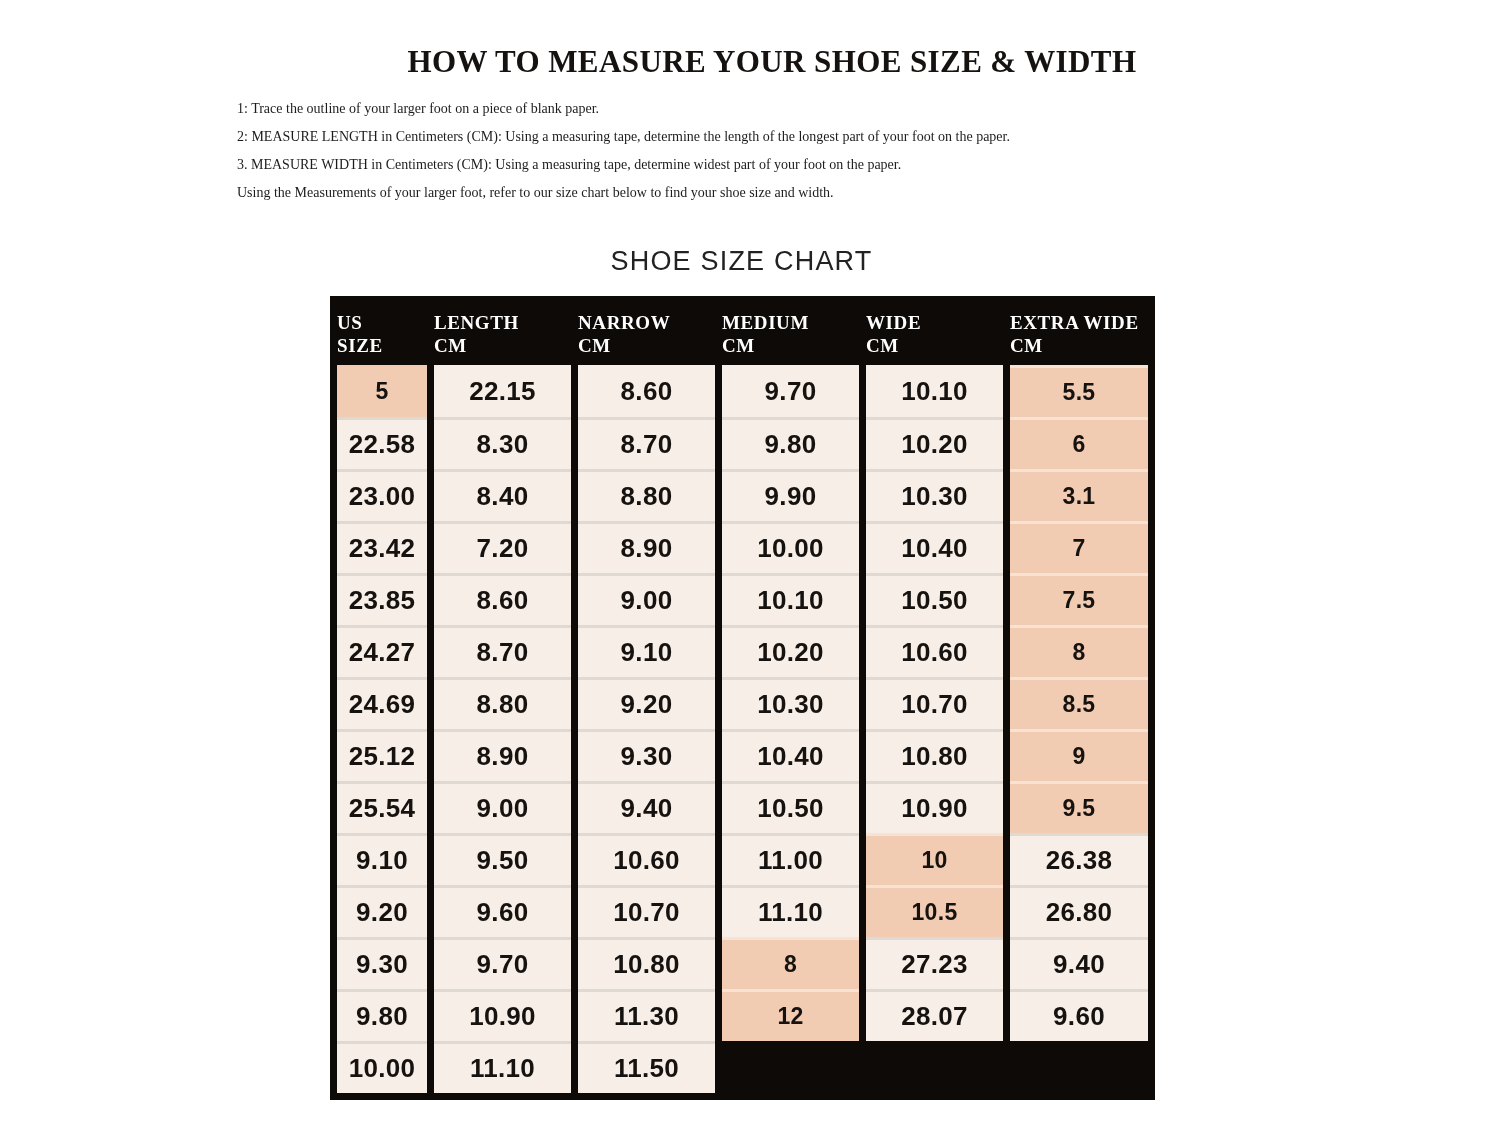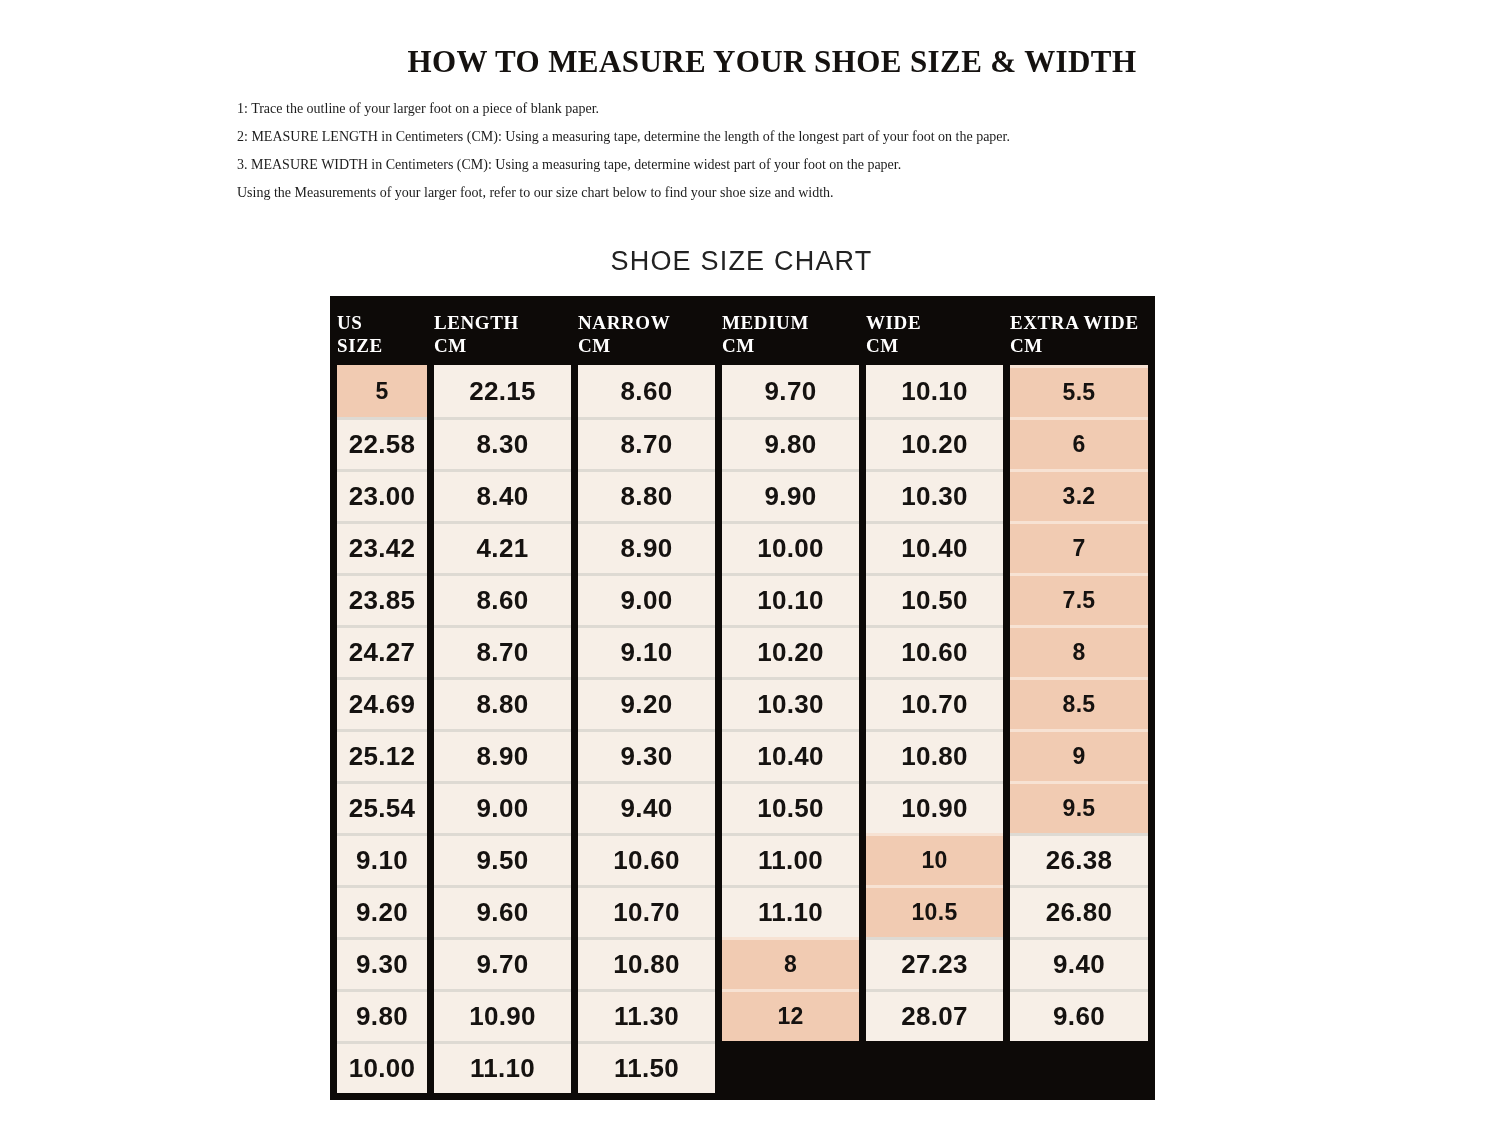--- a/index.html
+++ b/index.html
@@ -147,23 +147,23 @@
       <div class="cell data-col sep">8.30</div>
       <div class="cell data-col sep">8.70</div>
       <div class="cell data-col sep">9.80</div>
       <div class="cell data-col sep">10.20</div>
       <div class="cell size-col sep">6</div>
       <div class="cell data-col sep">23.00</div>
       <div class="cell data-col sep">8.40</div>
       <div class="cell data-col sep">8.80</div>
       <div class="cell data-col sep">9.90</div>
       <div class="cell data-col sep">10.30</div>
-      <div class="cell size-col sep">3.2</div>
+      <div class="cell size-col sep">3.1</div>
       <div class="cell data-col sep">23.42</div>
-      <div class="cell data-col sep">4.21</div>
+      <div class="cell data-col sep">7.20</div>
       <div class="cell data-col sep">8.90</div>
       <div class="cell data-col sep">10.00</div>
       <div class="cell data-col sep">10.40</div>
       <div class="cell size-col sep">7</div>
       <div class="cell data-col sep">23.85</div>
       <div class="cell data-col sep">8.60</div>
       <div class="cell data-col sep">9.00</div>
       <div class="cell data-col sep">10.10</div>
       <div class="cell data-col sep">10.50</div>
       <div class="cell size-col sep">7.5</div>

